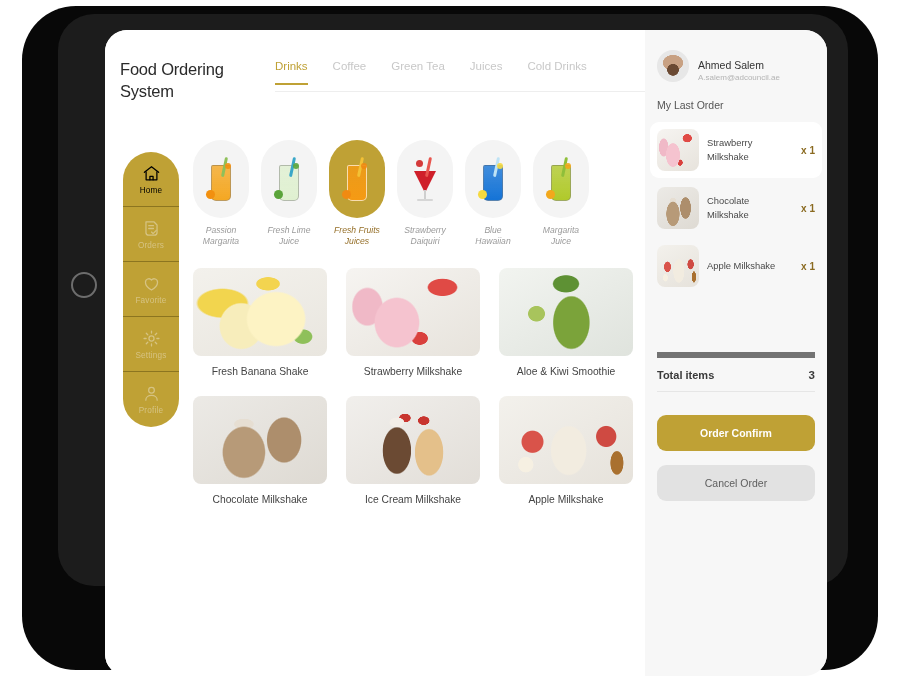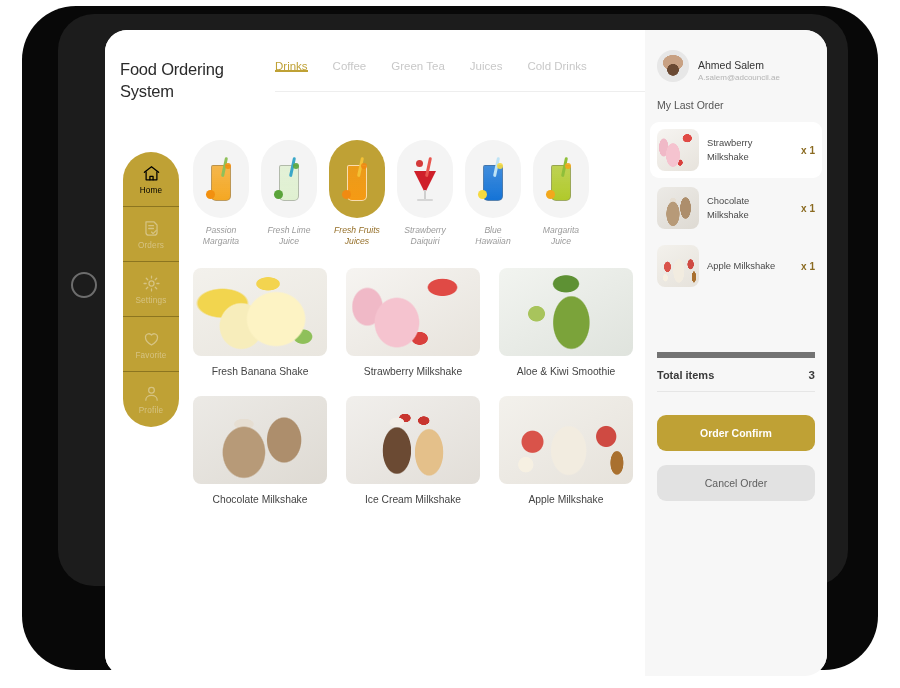--- a/index.html
+++ b/index.html
@@ -52,21 +52,21 @@
     letter-spacing: -0.2px;
   }
 
   
   #tabbar {
     position: absolute; left: 170px; top: 30px;
     width: 370px; height: 32px;
     display: flex; align-items: flex-start; gap: 25px;
   }
   .tab {
-    font-size: 11.5px; color: #c8c8c8; padding-bottom: 0;
+    font-size: 11.5px; color: #c8c8c8; padding-bottom: 13px;
     white-space: nowrap; cursor: pointer; position: relative;
   }
   .tab.active { color: #bfa135; }
   .tab.active::after {
     content: ""; position: absolute; left: 0; right: 0; bottom: 0;
     height: 2px; background: #bfa135;
   }
   #tab-underline {
     position: absolute; left: 170px; top: 61px; width: 370px;
     height: 1px; background: #eeeeee;
@@ -284,33 +284,33 @@
                 <path d="M5 3.5h10l4 4V17a3.5 3.5 0 0 1-3.5 3.5H8.5A3.5 3.5 0 0 1 5 17V3.5Z"></path>
                 <path d="M8.5 8.5h6M8.5 12h6"></path>
                 <path d="M12 16.5l2 2 4-4.2"></path>
               </svg>
             </span>
             <span class="side-label">Orders</span>
           </div>
           <div class="side-item">
             <span>
               <svg viewBox="0 0 24 24" fill="none" stroke="currentColor" stroke-width="1.6" stroke-linecap="round" stroke-linejoin="round">
+                <path d="M12 20.2s-7.6-4.6-7.6-9.6A4.3 4.3 0 0 1 12 7.6a4.3 4.3 0 0 1 7.6 3c0 5-7.6 9.6-7.6 9.6Z"></path>
+              </svg>
+            </span>
+            <span class="side-label">Favorite</span>
+          </div>
+          <div class="side-item">
+            <span>
+              <svg viewBox="0 0 24 24" fill="none" stroke="currentColor" stroke-width="1.6" stroke-linecap="round" stroke-linejoin="round">
                 <circle cx="12" cy="12" r="3.2"></circle>
                 <path d="M12 2.6v2.6M12 18.8v2.6M2.6 12h2.6M18.8 12h2.6M5.4 5.4l1.9 1.9M16.7 16.7l1.9 1.9M18.6 5.4l-1.9 1.9M7.3 16.7l-1.9 1.9"></path>
               </svg>
             </span>
             <span class="side-label">Settings</span>
-          </div>
-          <div class="side-item">
-            <span>
-              <svg viewBox="0 0 24 24" fill="none" stroke="currentColor" stroke-width="1.6" stroke-linecap="round" stroke-linejoin="round">
-                <path d="M12 20.2s-7.6-4.6-7.6-9.6A4.3 4.3 0 0 1 12 7.6a4.3 4.3 0 0 1 7.6 3c0 5-7.6 9.6-7.6 9.6Z"></path>
-              </svg>
-            </span>
-            <span class="side-label">Favorite</span>
           </div>
           <div class="side-item">
             <span>
               <svg viewBox="0 0 24 24" fill="none" stroke="currentColor" stroke-width="1.6" stroke-linecap="round" stroke-linejoin="round">
                 <circle cx="12" cy="8" r="3.6"></circle>
                 <path d="M4.8 20.4c0-3.7 3.2-6 7.2-6s7.2 2.3 7.2 6"></path>
               </svg>
             </span>
             <span class="side-label">Profile</span>
           </div>

